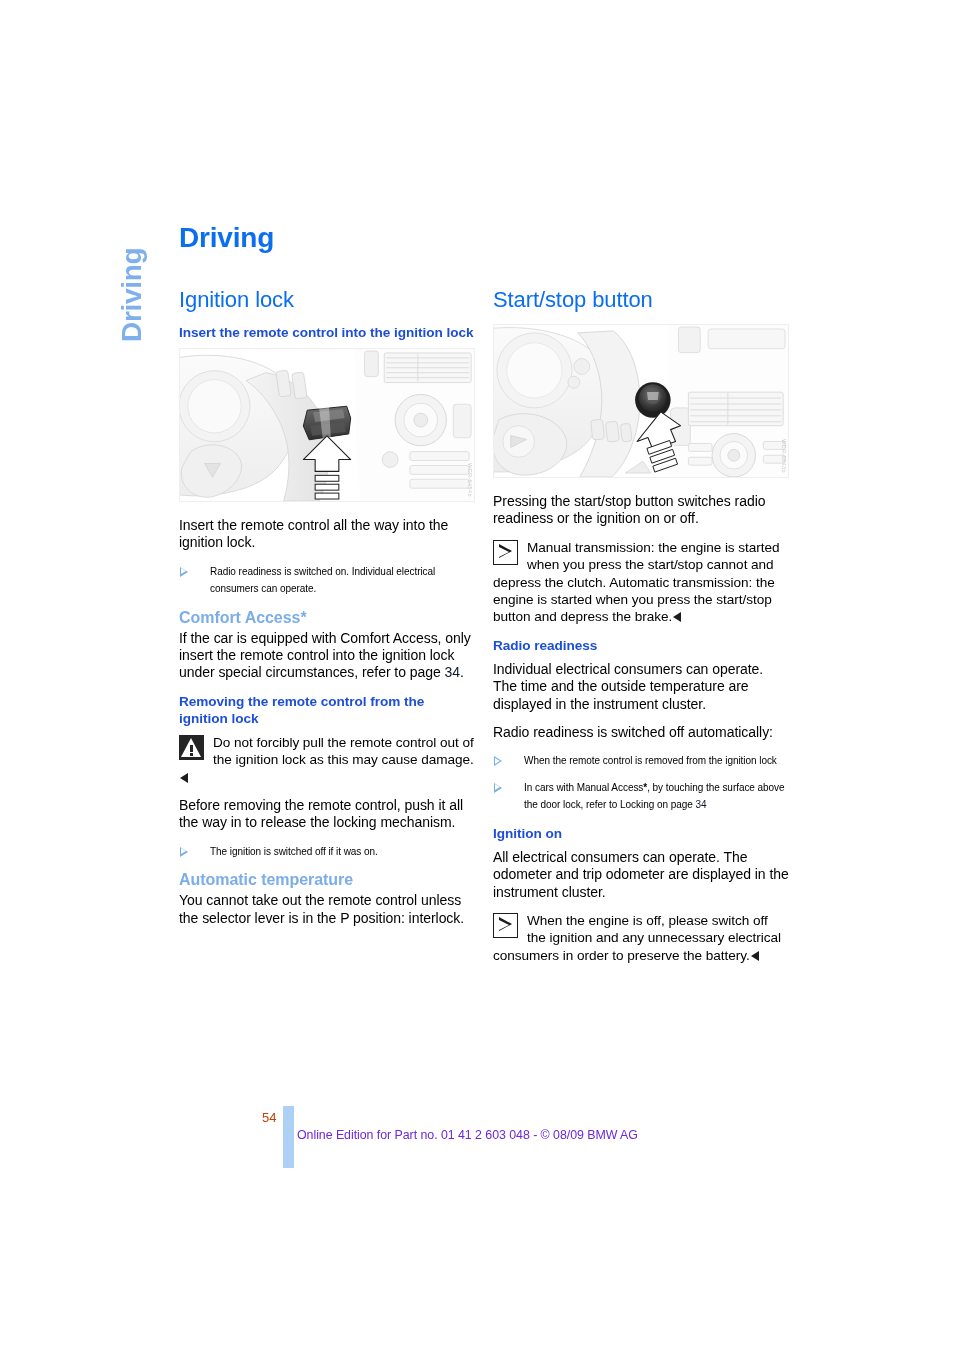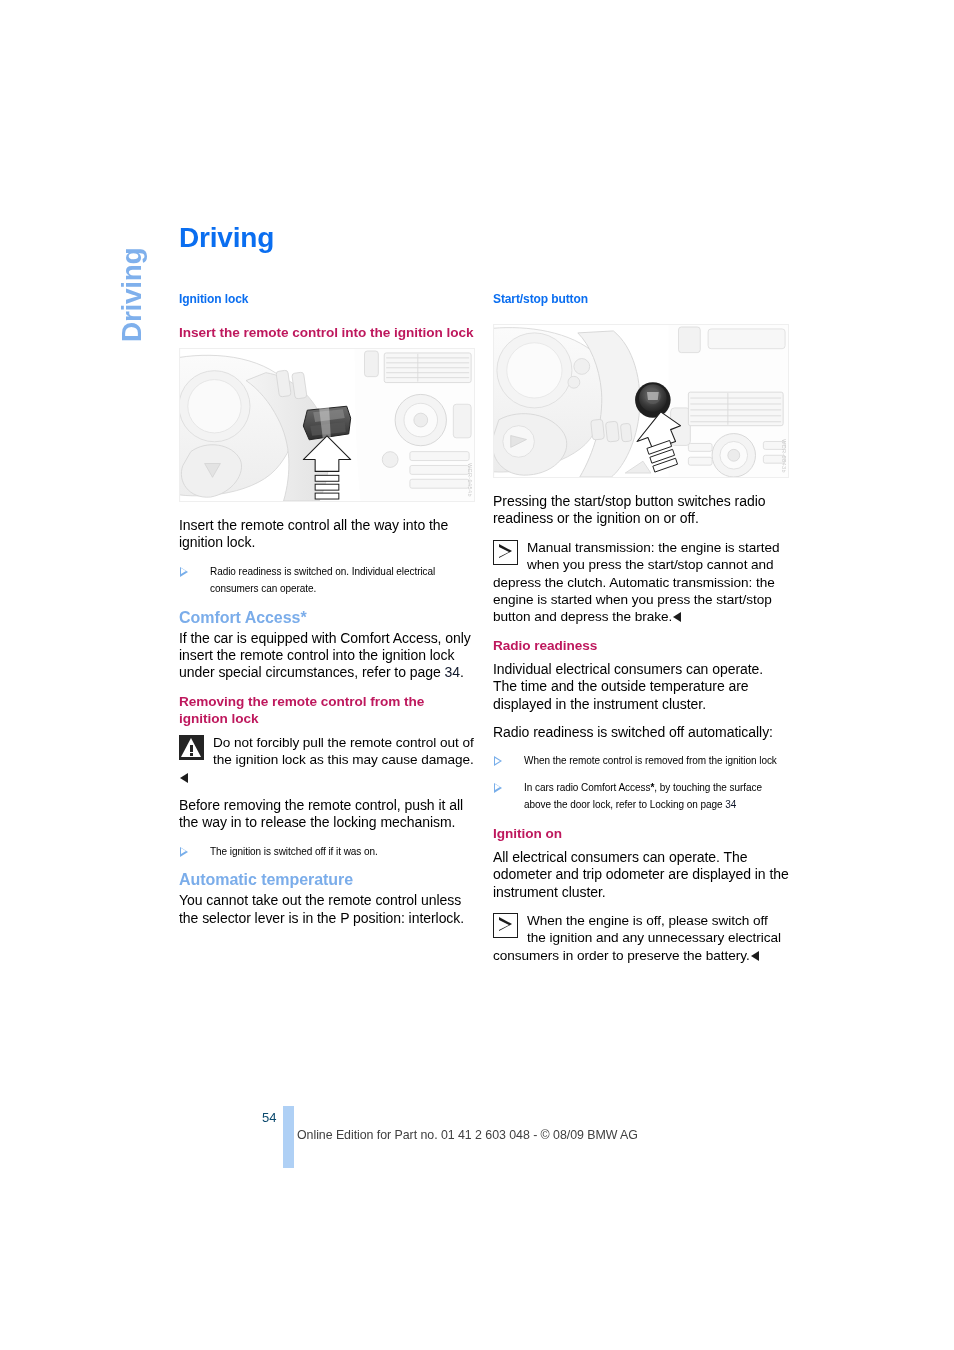--- a/index.html
+++ b/index.html
@@ -56,31 +56,31 @@
   
   .col {
     position: absolute;
     top: 289px;
     width: 296px;
   }
   .col-left  { left: 179px; }
   .col-right { left: 493px; }
 
   h2.sec {
-    font-size: 12px;
-    font-weight: bold;
+    font-size: 22px;
+    font-weight: normal;
     color: #0a6ef0;
     margin: 0 0 14px 0;
     letter-spacing: -0.1px;
     line-height: 21px;
   }
   h3.sub {
     font-size: 13.6px;
     font-weight: bold;
-    color: #be185d;
+    color: #1d4ed8;
     margin: 0 0 7px 0;
     line-height: 17px;
     letter-spacing: -0.05px;
   }
   h3.sub-light {
     font-size: 16px;
     font-weight: bold;
     color: #7badea;
     margin: 0 0 4px 0;
     line-height: 17px;
@@ -228,36 +228,36 @@
     letter-spacing: 0.4px;
     font-family: "Liberation Sans", sans-serif;
   }
 
   
   .footer-pageno {
     position: absolute;
     left: 262px;
     top: 1110px;
     font-size: 13px;
-    color: #0c4a6e;
+    color: #c2410c;
   }
   .footer-bar {
     position: absolute;
     left: 283px;
     top: 1106px;
     width: 11px;
     height: 62px;
     background: #afd0f5;
   }
   .footer-text {
     position: absolute;
     left: 297px;
     top: 1128px;
     font-size: 12.4px;
-    color: #404040;
+    color: #6d28d9;
     letter-spacing: -0.05px;
   }
 </style>
 </head>
 <body>
 
 <div class="page">
 
   <div class="chapter-tab">Driving</div>
 
@@ -472,21 +472,21 @@
     <p class="body">Individual electrical consumers can operate. The time and the outside temperature are displayed in the instrument cluster.</p>
     <p class="body">Radio readiness is switched off automatically:</p>
 
     <ul class="bullets">
       <li>
         <span class="bullet-tri"></span>
         <span>When the remote control is removed from the ignition lock</span>
       </li>
       <li>
         <span class="bullet-tri"></span>
-        <span>In cars radio Comfort Access</span><span class="star">*</span><span>, by touching the surface above the door lock, refer to Locking on page </span><span class="pagelink">34</span>
+        <span>In cars with Manual Access</span><span class="star">*</span><span>, by touching the surface above the door lock, refer to Locking on page </span><span class="pagelink">34</span>
       </li>
     </ul>
 
     <h3 class="sub">Ignition on</h3>
     <p class="body">All electrical consumers can operate. The odometer and trip odometer are displayed in the instrument cluster.</p>
 
     <div class="noteblock">
       <span class="icon-box icon-note">
         <span class="tri-out"></span>
           <span class="tri-in"></span>

